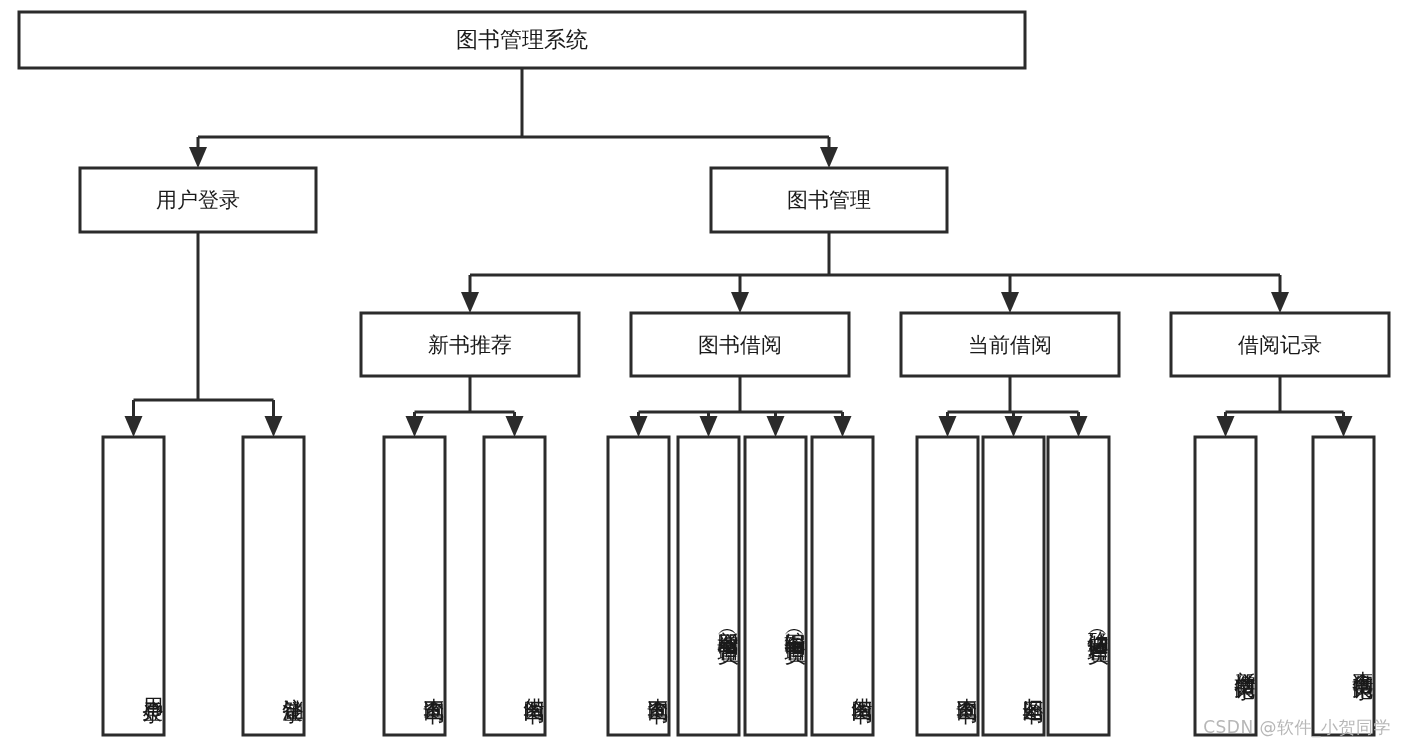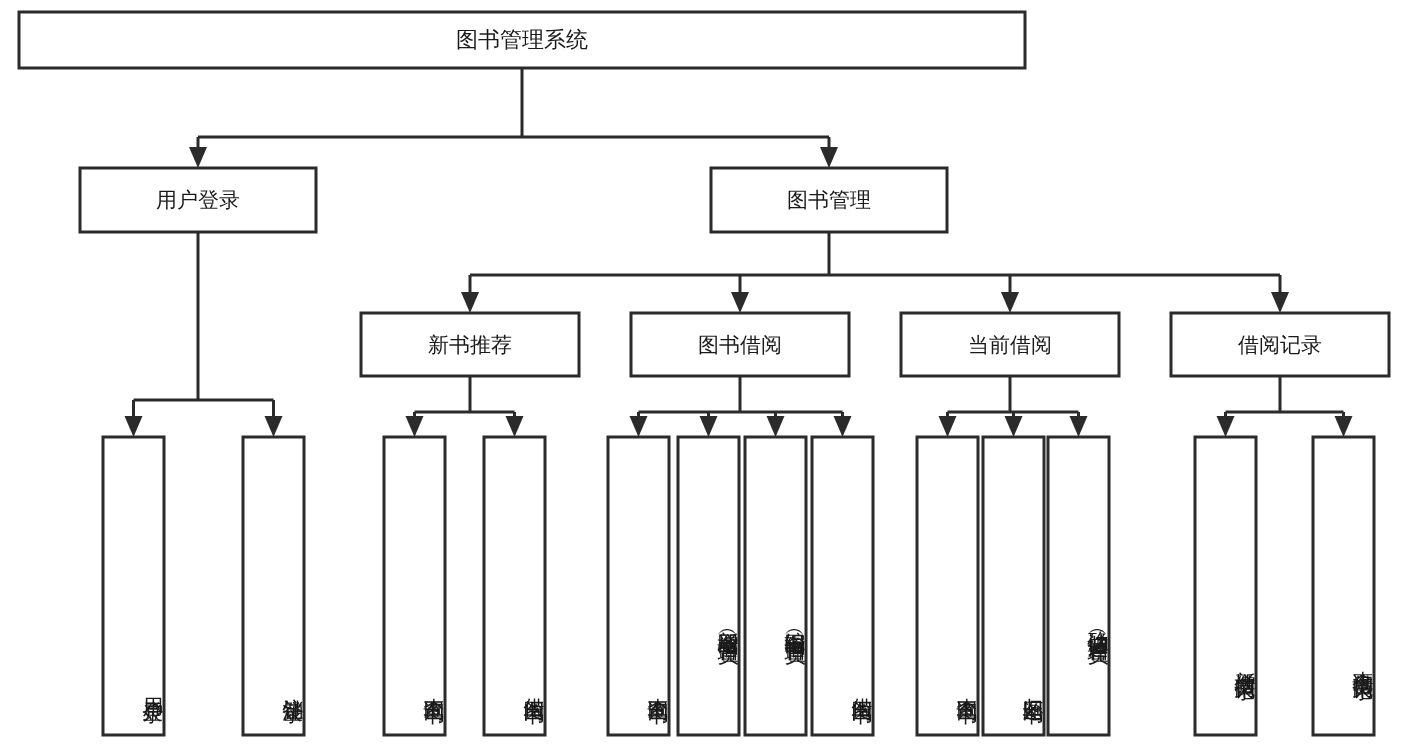--- a/index.html
+++ b/index.html
@@ -176,13 +176,14 @@
       <div class="leaf-label-wrap" style="left: 608px; top: 437px; width: 61px; height: 298px; padding-top: 99px;">查询图书</div>
       <div class="leaf-label-wrap" style="left: 678px; top: 437px; width: 61px; height: 298px; padding-top: 37px;">新增图书（管理员）</div>
       <div class="leaf-label-wrap" style="left: 745px; top: 437px; width: 61px; height: 298px; padding-top: 37px;">编辑图书（管理员）</div>
       <div class="leaf-label-wrap" style="left: 812px; top: 437px; width: 61px; height: 298px; padding-top: 99px;">借阅图书</div>
       <div class="leaf-label-wrap" style="left: 917px; top: 437px; width: 61px; height: 298px; padding-top: 99px;">查询图书</div>
       <div class="leaf-label-wrap" style="left: 983px; top: 437px; width: 61px; height: 298px; padding-top: 99px;">归还图书</div>
       <div class="leaf-label-wrap" style="left: 1048px; top: 437px; width: 61px; height: 298px; padding-top: 37px;">确认归还（管理员）</div>
       <div class="leaf-label-wrap" style="left: 1195px; top: 437px; width: 61px; height: 298px; padding-top: 74px;">新增借阅记录</div>
       <div class="leaf-label-wrap" style="left: 1313px; top: 437px; width: 61px; height: 298px; padding-top: 74px;">查询借阅记录</div>
     </div>
+  <div class="watermark">CSDN @软件_小贺同学</div>
 </div>
 
 </body></html>

